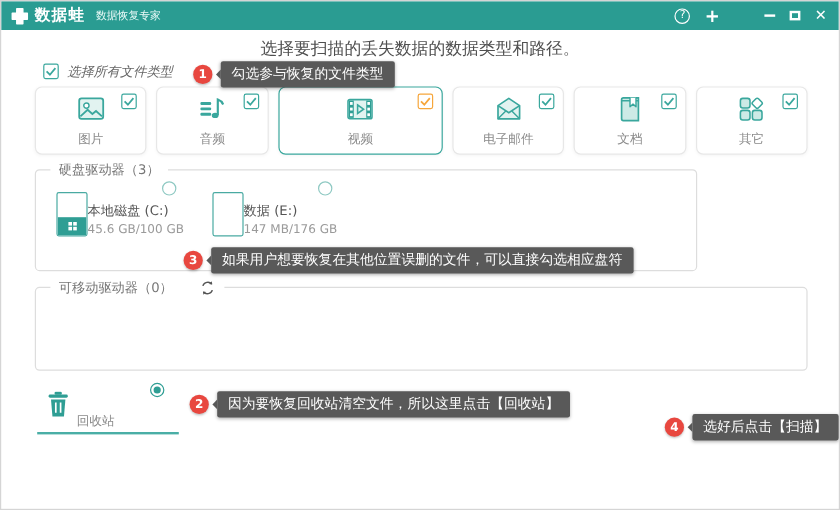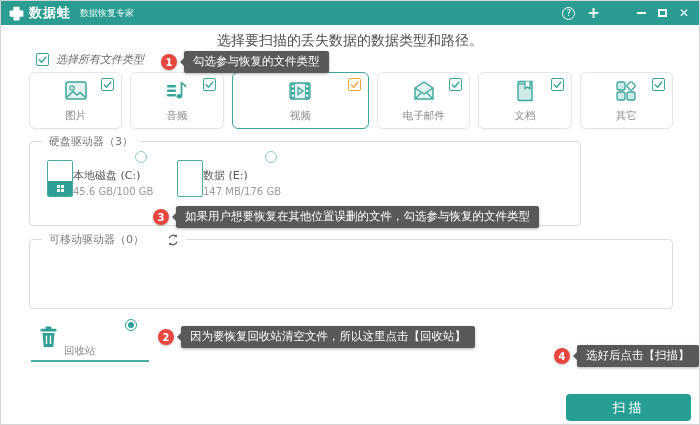--- a/index.html
+++ b/index.html
@@ -303,26 +303,25 @@
     <span class="radio on"></span>
   </div>
   <div class="recycle-underline"></div>
 
   <div class="ann ann-1">
     <span class="ann-num">1</span>
     <span class="ann-tip">勾选参与恢复的文件类型</span>
   </div>
   <div class="ann ann-3">
     <span class="ann-num">3</span>
-    <span class="ann-tip">如果用户想要恢复在其他位置误删的文件，勾选参与恢复的文件类型</span>
+    <span class="ann-tip">如果用户想要恢复在其他位置误删的文件，可以直接勾选相应盘符</span>
   </div>
   <div class="ann ann-2">
     <span class="ann-num">2</span>
     <span class="ann-tip">因为要恢复回收站清空文件，所以这里点击【回收站】</span>
   </div>
   <div class="ann ann-4">
     <span class="ann-num">4</span>
     <span class="ann-tip">选好后点击【扫描】</span>
   </div>
 
-  <button class="scan-btn">扫描</button>
 
 </div>
 
 </body></html>

